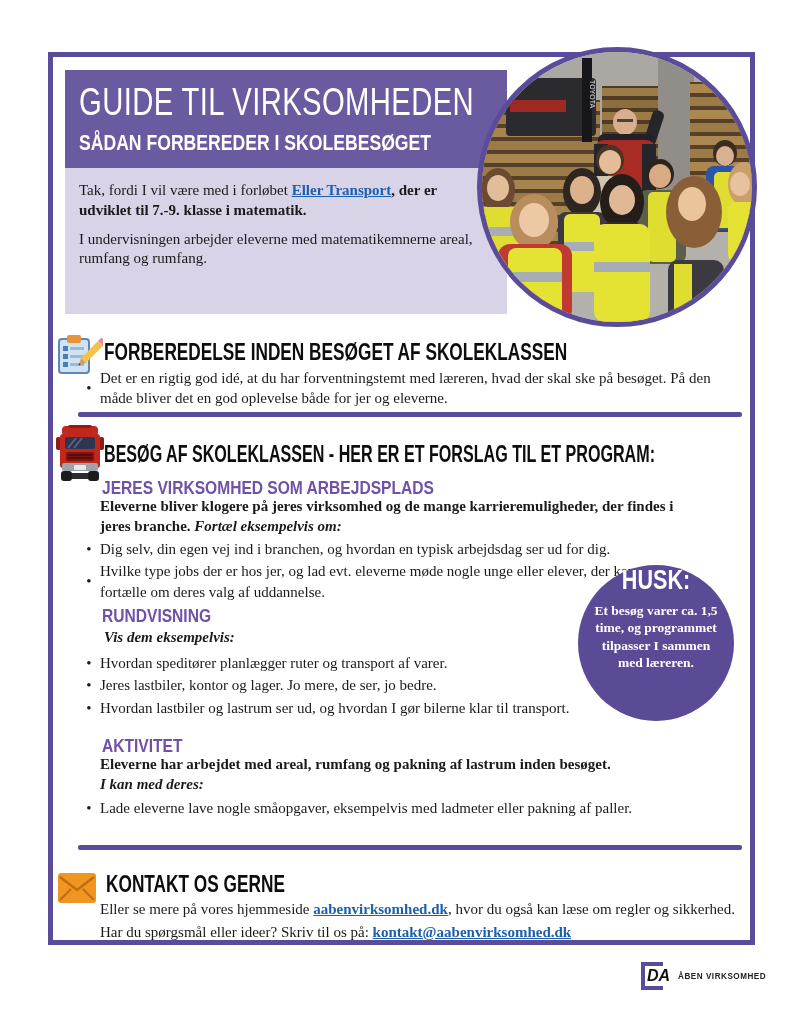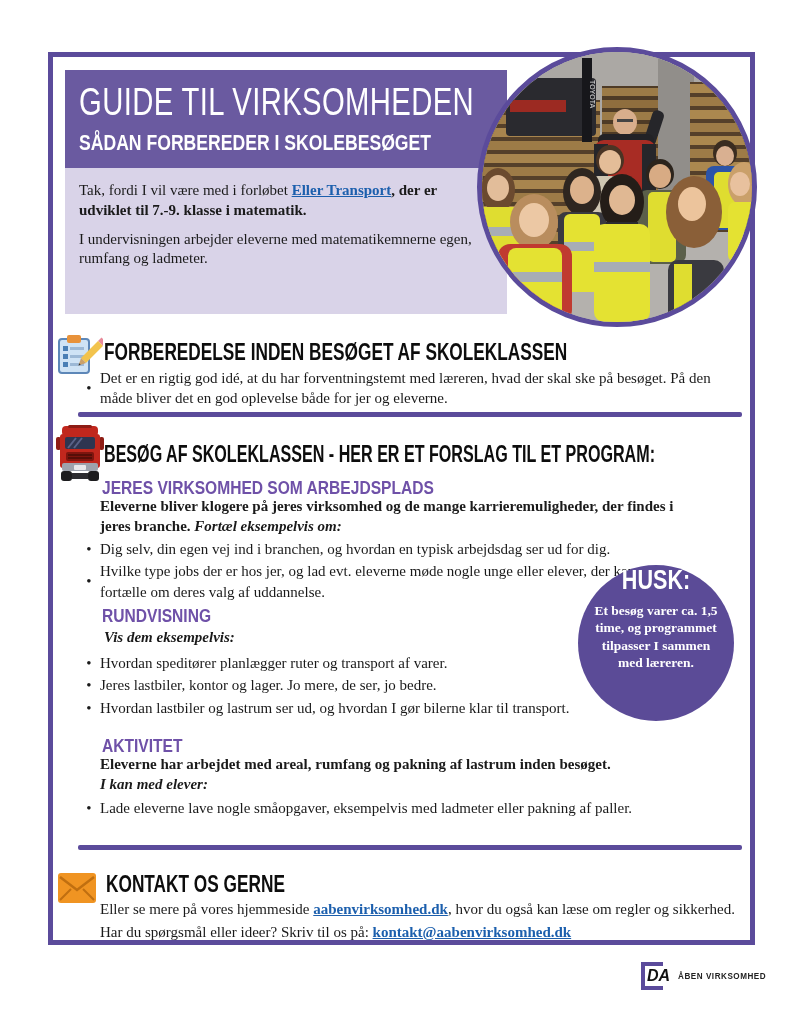--- a/index.html
+++ b/index.html
@@ -64,21 +64,21 @@
 
 <div class="abs frame"></div>
 
 <div class="abs band">
   <div class="title">GUIDE TIL VIRKSOMHEDEN</div>
   <div class="subtitle">SÅDAN FORBEREDER I SKOLEBESØGET</div>
 </div>
 
 <div class="abs intro">
   <p><span>Tak, fordi I vil være med i forløbet </span><span class="link">Eller Transport</span><span class="b">, der er udviklet til 7.-9. klasse i matematik.</span></p>
-  <p>I undervisningen arbejder eleverne med matematikemnerne egen, rumfang og ladmeter.</p>
+  <p>I undervisningen arbejder eleverne med matematikemnerne areal, rumfang og rumfang.</p>
 </div>
 
 <div class="abs photo-wrap">
   <svg width="270" height="270" viewBox="0 0 270 270">
     <rect width="270" height="270" fill="#b4b1ad"></rect>
     <rect width="270" height="80" fill="#aba8a4"></rect>
     <rect x="176" y="0" width="36" height="160" fill="#918e8a"></rect>
 
     <g>
       <rect x="0" y="48" width="118" height="150" fill="#55402a"></rect>
@@ -255,21 +255,21 @@
 </div>
 
 <div class="abs husk">
   <div class="husk-h">HUSK:</div>
   <div class="husk-b">Et besøg varer ca. 1,5 time, og programmet tilpasser I sammen med læreren.</div>
 </div>
 
 <div class="abs h-purple" style="left:102px;top:735px;">AKTIVITET</div>
 <div class="abs" style="left:100px;top:755px;width:620px;font-size:15px;line-height:1.32;">
   <div class="b">Eleverne har arbejdet med areal, rumfang og pakning af lastrum inden besøget.</div>
-  <div class="bi">I kan med elever:</div>
+  <div class="bi">I kan med deres:</div>
 </div>
 <div class="abs bullets" style="left:78px;top:796px;width:640px;">
   <div class="row">
       <span>Lade eleverne lave nogle småopgaver, eksempelvis med ladmeter eller pakning af paller.</span>
     </div>
 </div>
 
 <div class="abs divider" style="left:78px;top:845px;width:664px;"></div>
 
 <svg class="abs" style="left:58px;top:873px;" width="38" height="30" viewBox="0 0 38 30">

